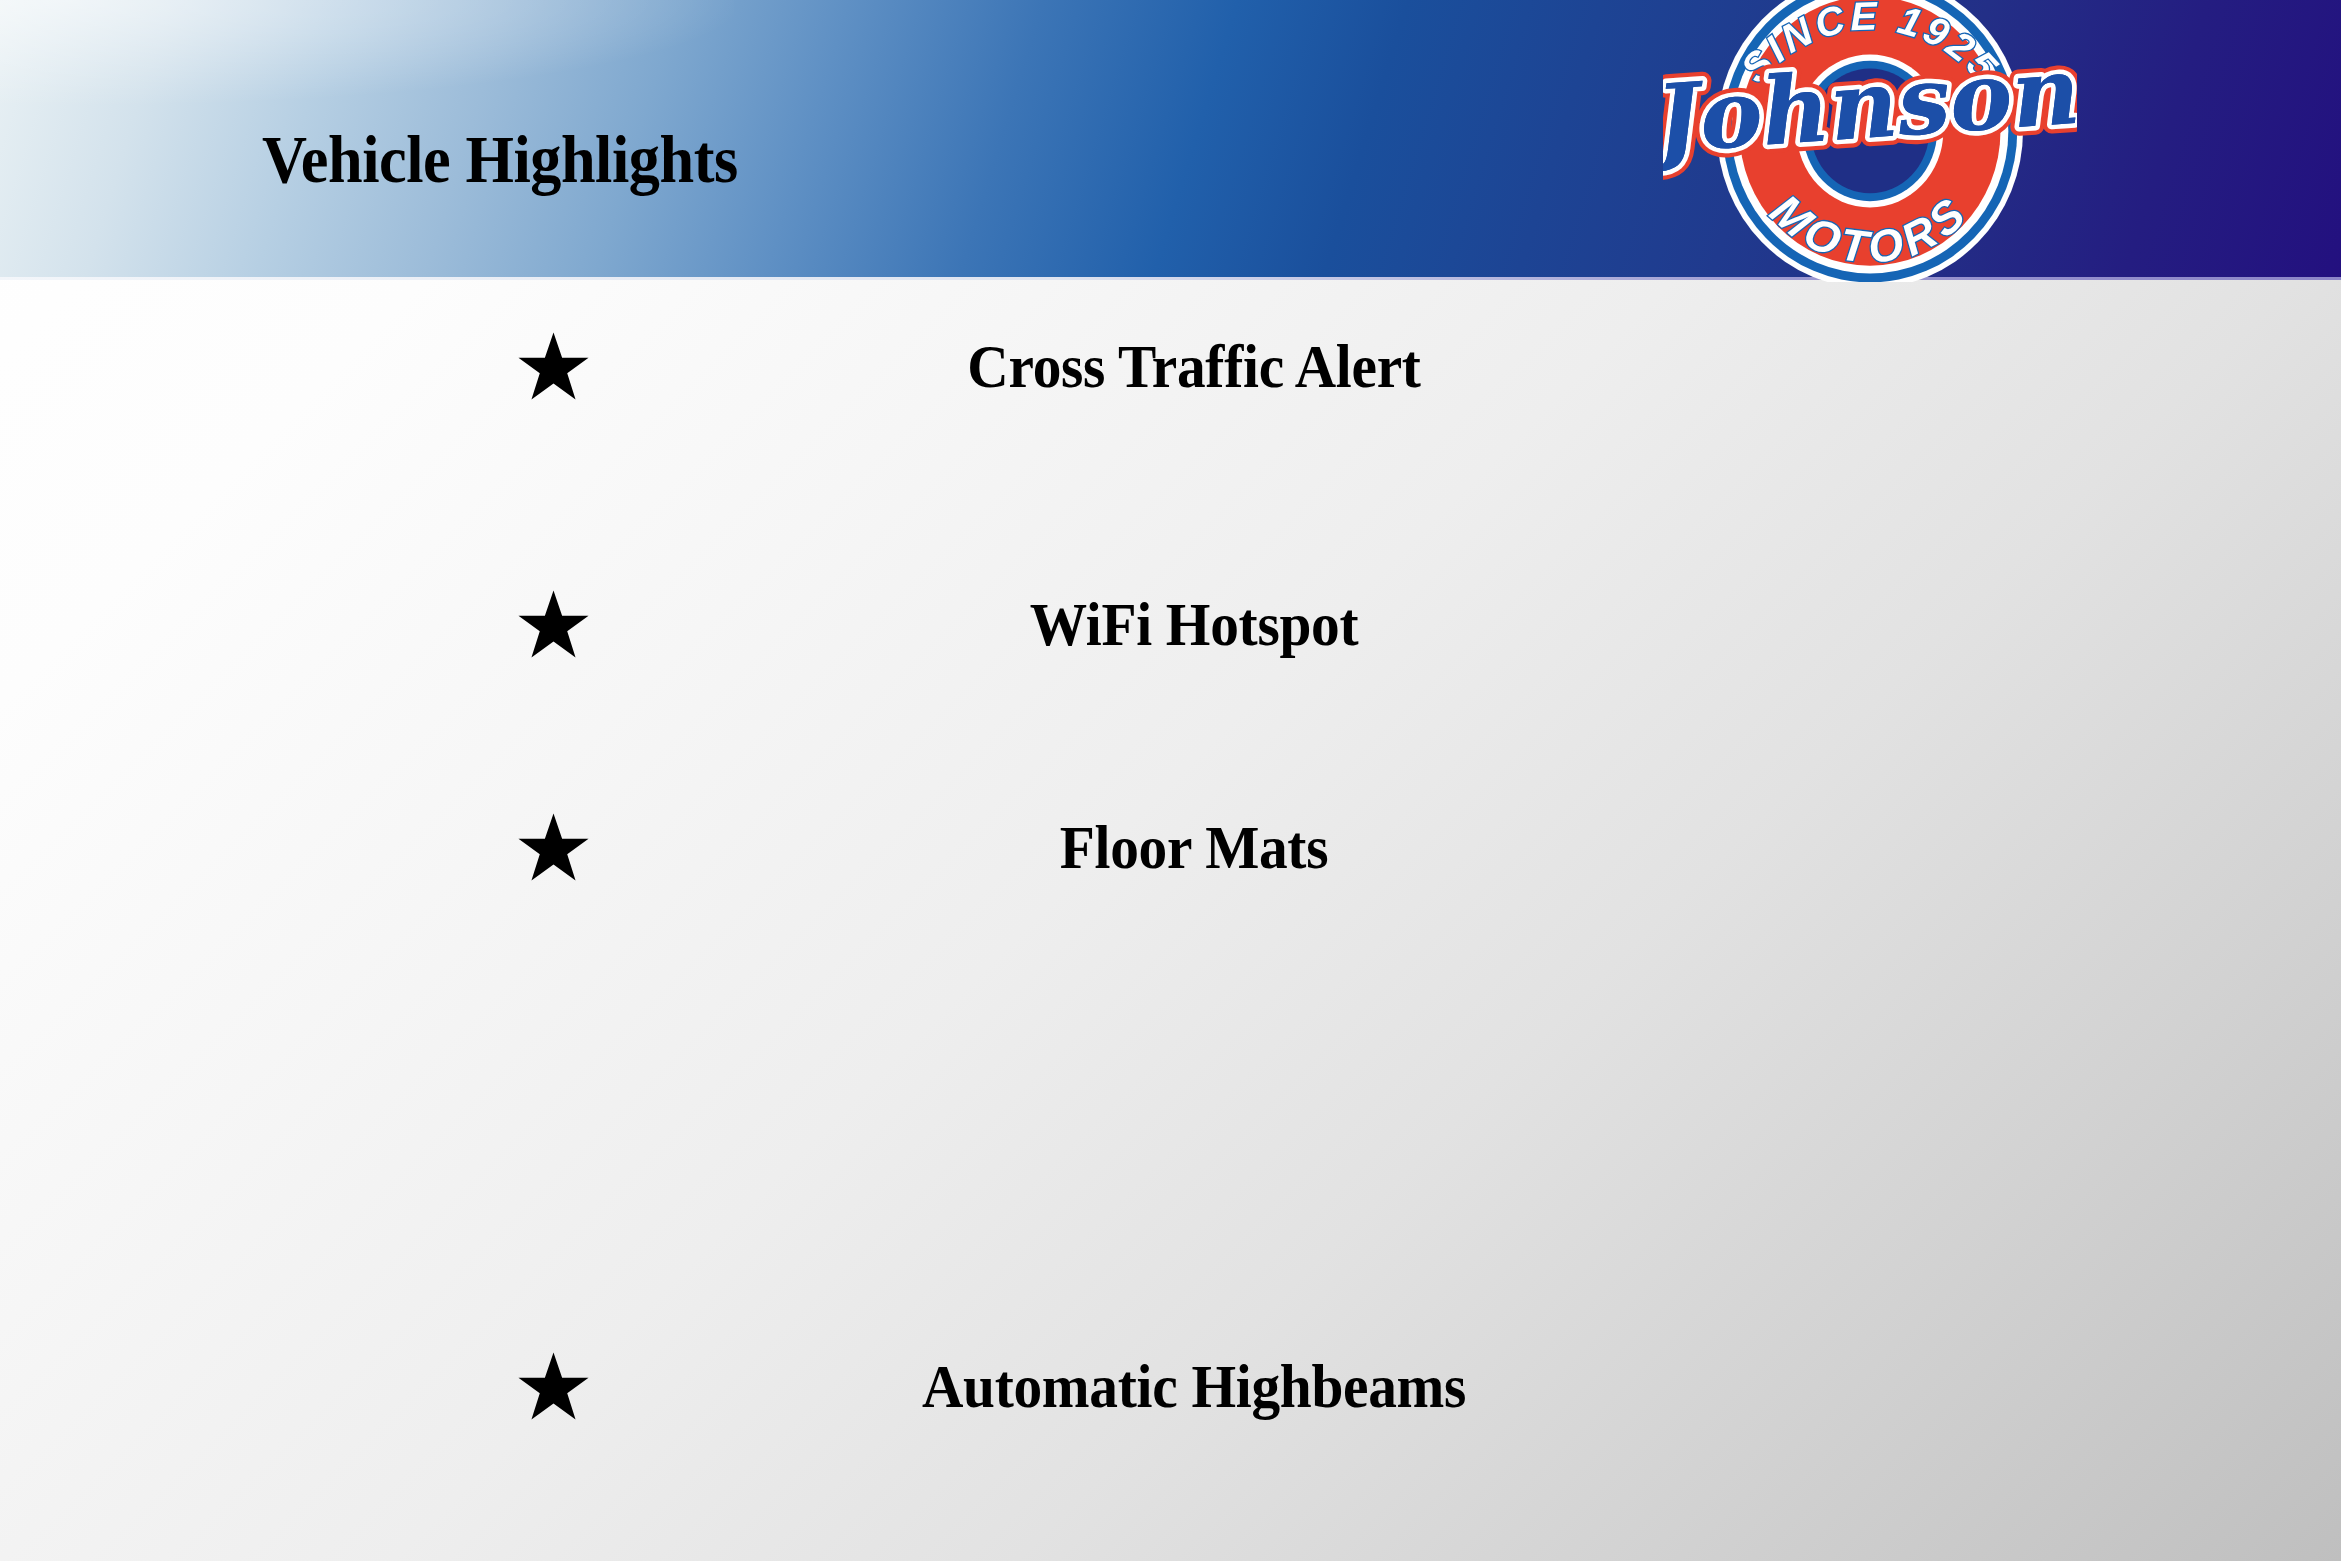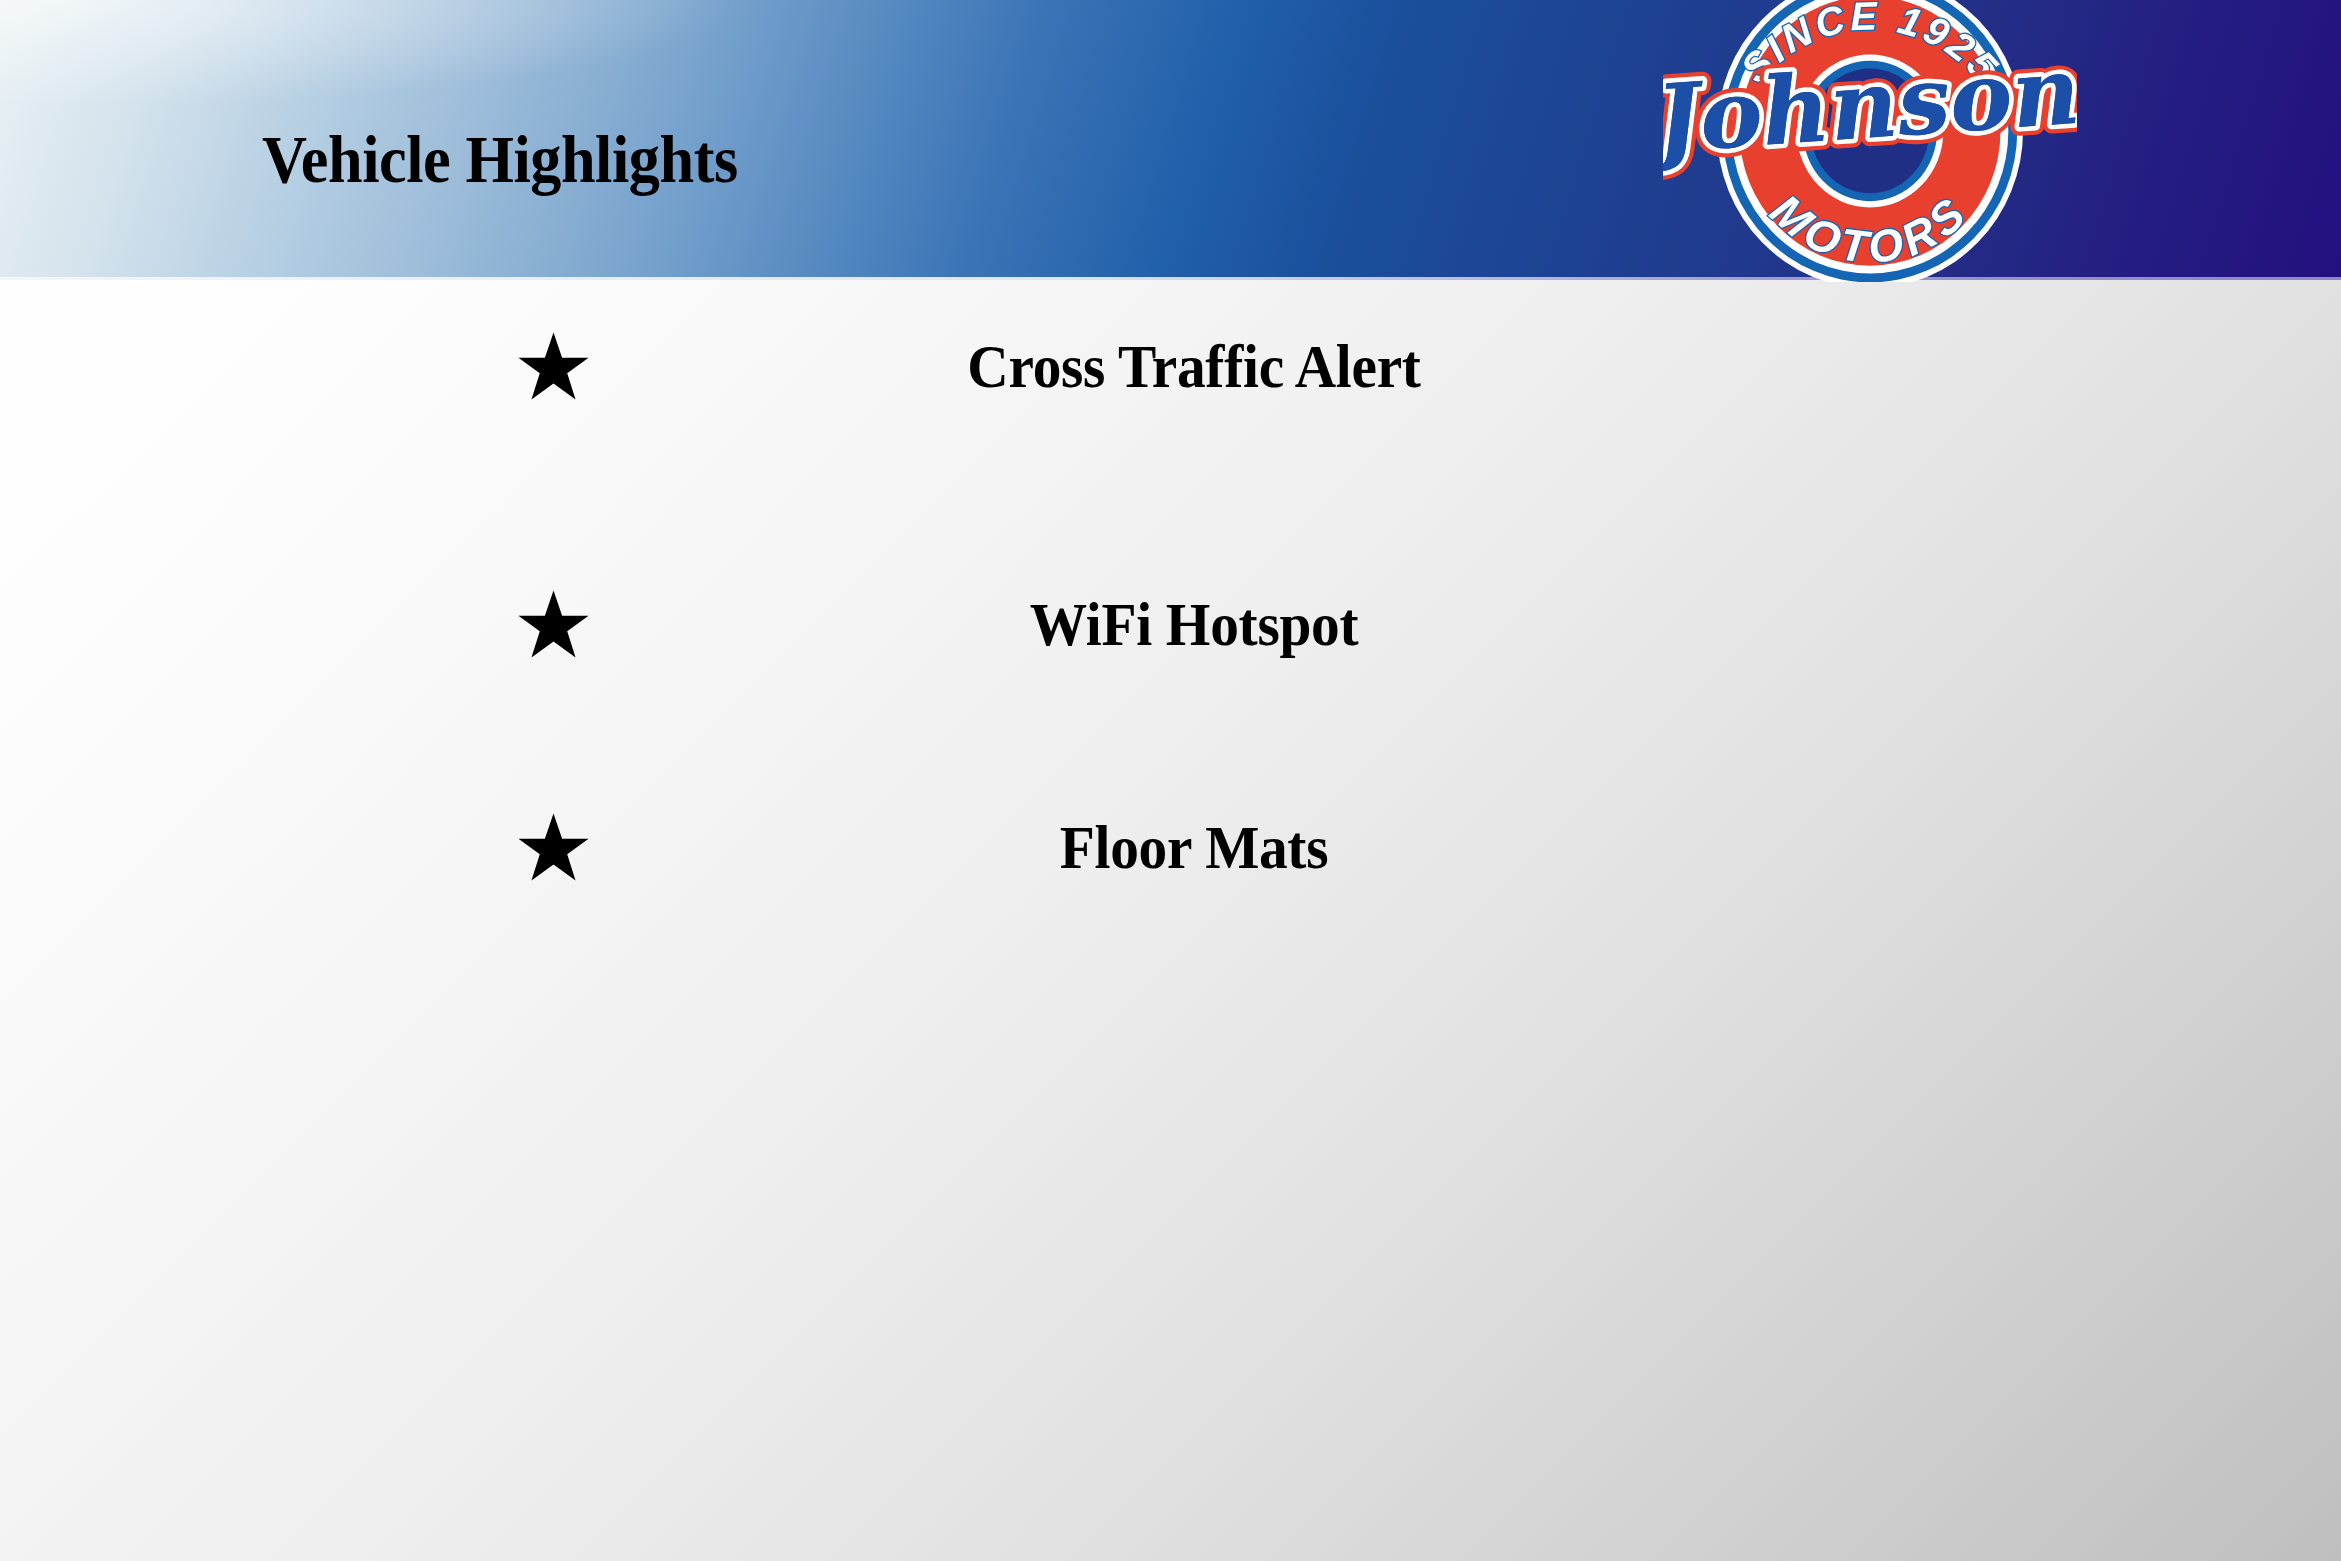--- a/index.html
+++ b/index.html
@@ -228,16 +228,24 @@
     <div class="feature-row row-1">
       <span class="star-bullet">
         <svg viewBox="0 0 100 100" xmlns="http://www.w3.org/2000/svg">
           <polygon fill="#000000" points="50,2 61.8,36.5 98,36.5 68.8,58 80.2,94 50,72 19.8,94 31.2,58 2,36.5 38.2,36.5"></polygon>
         </svg>
       </span>
       <span class="feature-label">WiFi Hotspot</span>
     </div>
 
 
+    <div class="feature-row row-4">
+      <span class="star-bullet">
+        <svg viewBox="0 0 100 100" xmlns="http://www.w3.org/2000/svg">
+          <polygon fill="#000000" points="50,2 61.8,36.5 98,36.5 68.8,58 80.2,94 50,72 19.8,94 31.2,58 2,36.5 38.2,36.5"></polygon>
+        </svg>
+      </span>
+      <span class="feature-label">Automatic Highbeams</span>
+    </div>
 
   </div>
 </div>
 
 
 </body></html>

